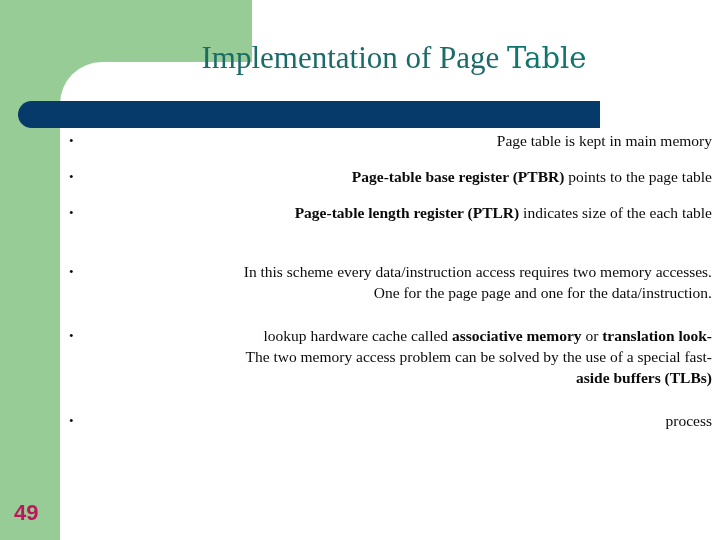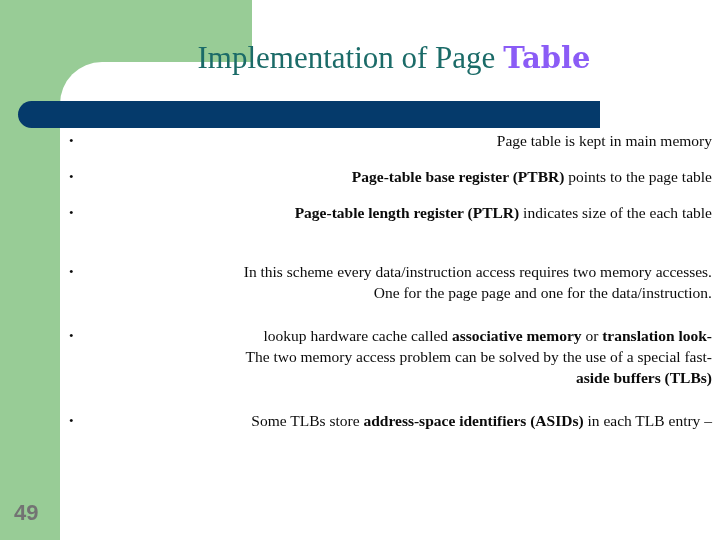--- a/index.html
+++ b/index.html
@@ -59,24 +59,23 @@
     left: 60px;
     top: 38px;
     width: 648px;
     text-align: center;
     font-size: 31px;
     line-height: 40px;
     white-space: nowrap;
   }
   .title-main { color: #1b6b68; margin-left: 20px; }
   .title-tail {
-    color: #8b5cf6;
+    color: #0f766e;
     font-family: "DejaVu Serif", "Liberation Serif", serif;
     font-size: 29px;
-    font-weight: bold;
   }
 
   
   .body {
     position: absolute;
     left: 64px;
     top: 130px;
     width: 648px;
   }
   .bullet-row {
@@ -101,21 +100,21 @@
   
   .gap-sm { margin-bottom: 15px; }
   .gap-md { margin-bottom: 38px; }
   .gap-lg { margin-bottom: 22px; }
 
   
   .page-number {
     position: absolute;
     left: 14px;
     top: 500px;
-    color: #737373;
+    color: #be185d;
     font-family: "Liberation Sans", "DejaVu Sans", sans-serif;
     font-size: 22px;
     font-weight: bold;
     letter-spacing: 0px;
   }
 </style>
 </head>
 <body>
 
 <div id="slide">
@@ -146,19 +145,19 @@
         <span class="txt"><span>One for the page page and one for the data/instruction.</span></span>
       </div>
       <div class="bullet-row gap-lg">
         <span class="dot">•</span>
         <span class="txt"><span>lookup hardware cache called </span><b>associative memory</b><span> or </span><b>translation look-</b></span>
         <span class="txt"><span>The two memory access problem can be solved by the use of a special fast-</span></span>
         <span class="txt"><b>aside buffers (TLBs)</b></span>
       </div>
       <div class="bullet-row ">
         <span class="dot">•</span>
-        <span class="txt"><span>Some TLBs store </span><b>address-space identifiers (ASIDs)</b><span> in each TLB entry –</span></span>
+        <span class="txt"><span>process</span></span>
       </div>
     </div>
 
   <div class="page-number">49</div>
 
 </div>
 
 </body></html>

